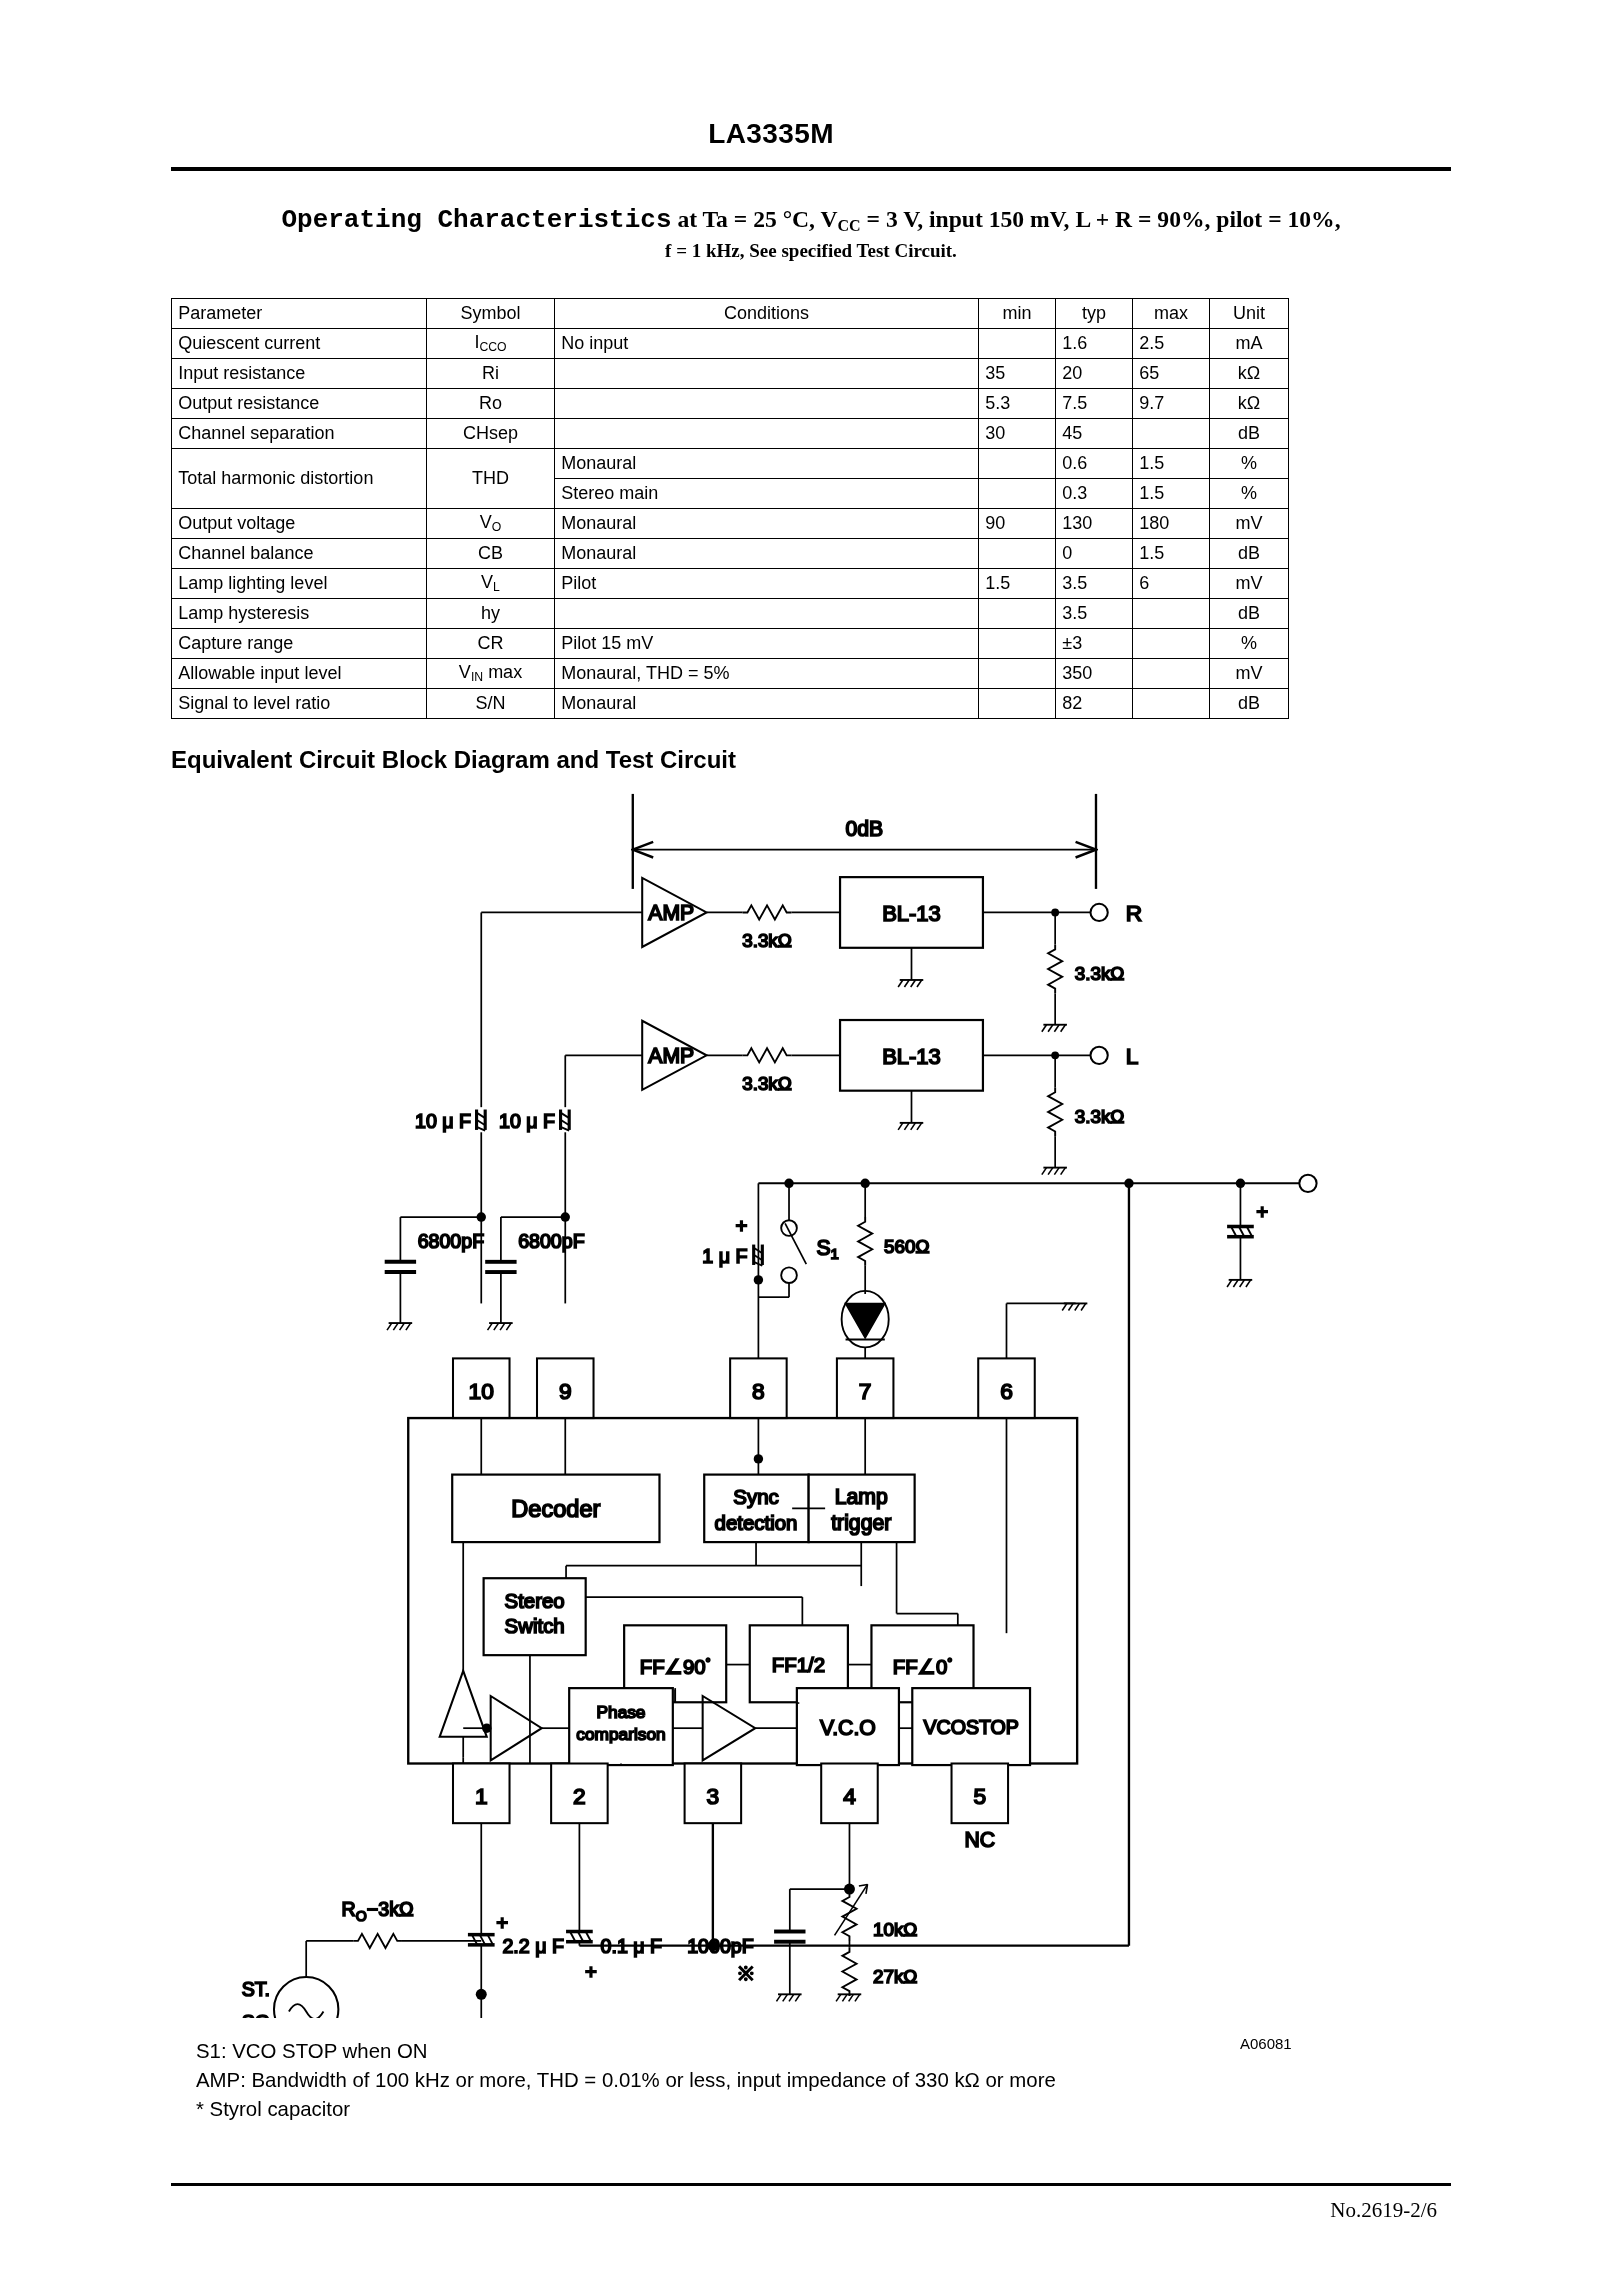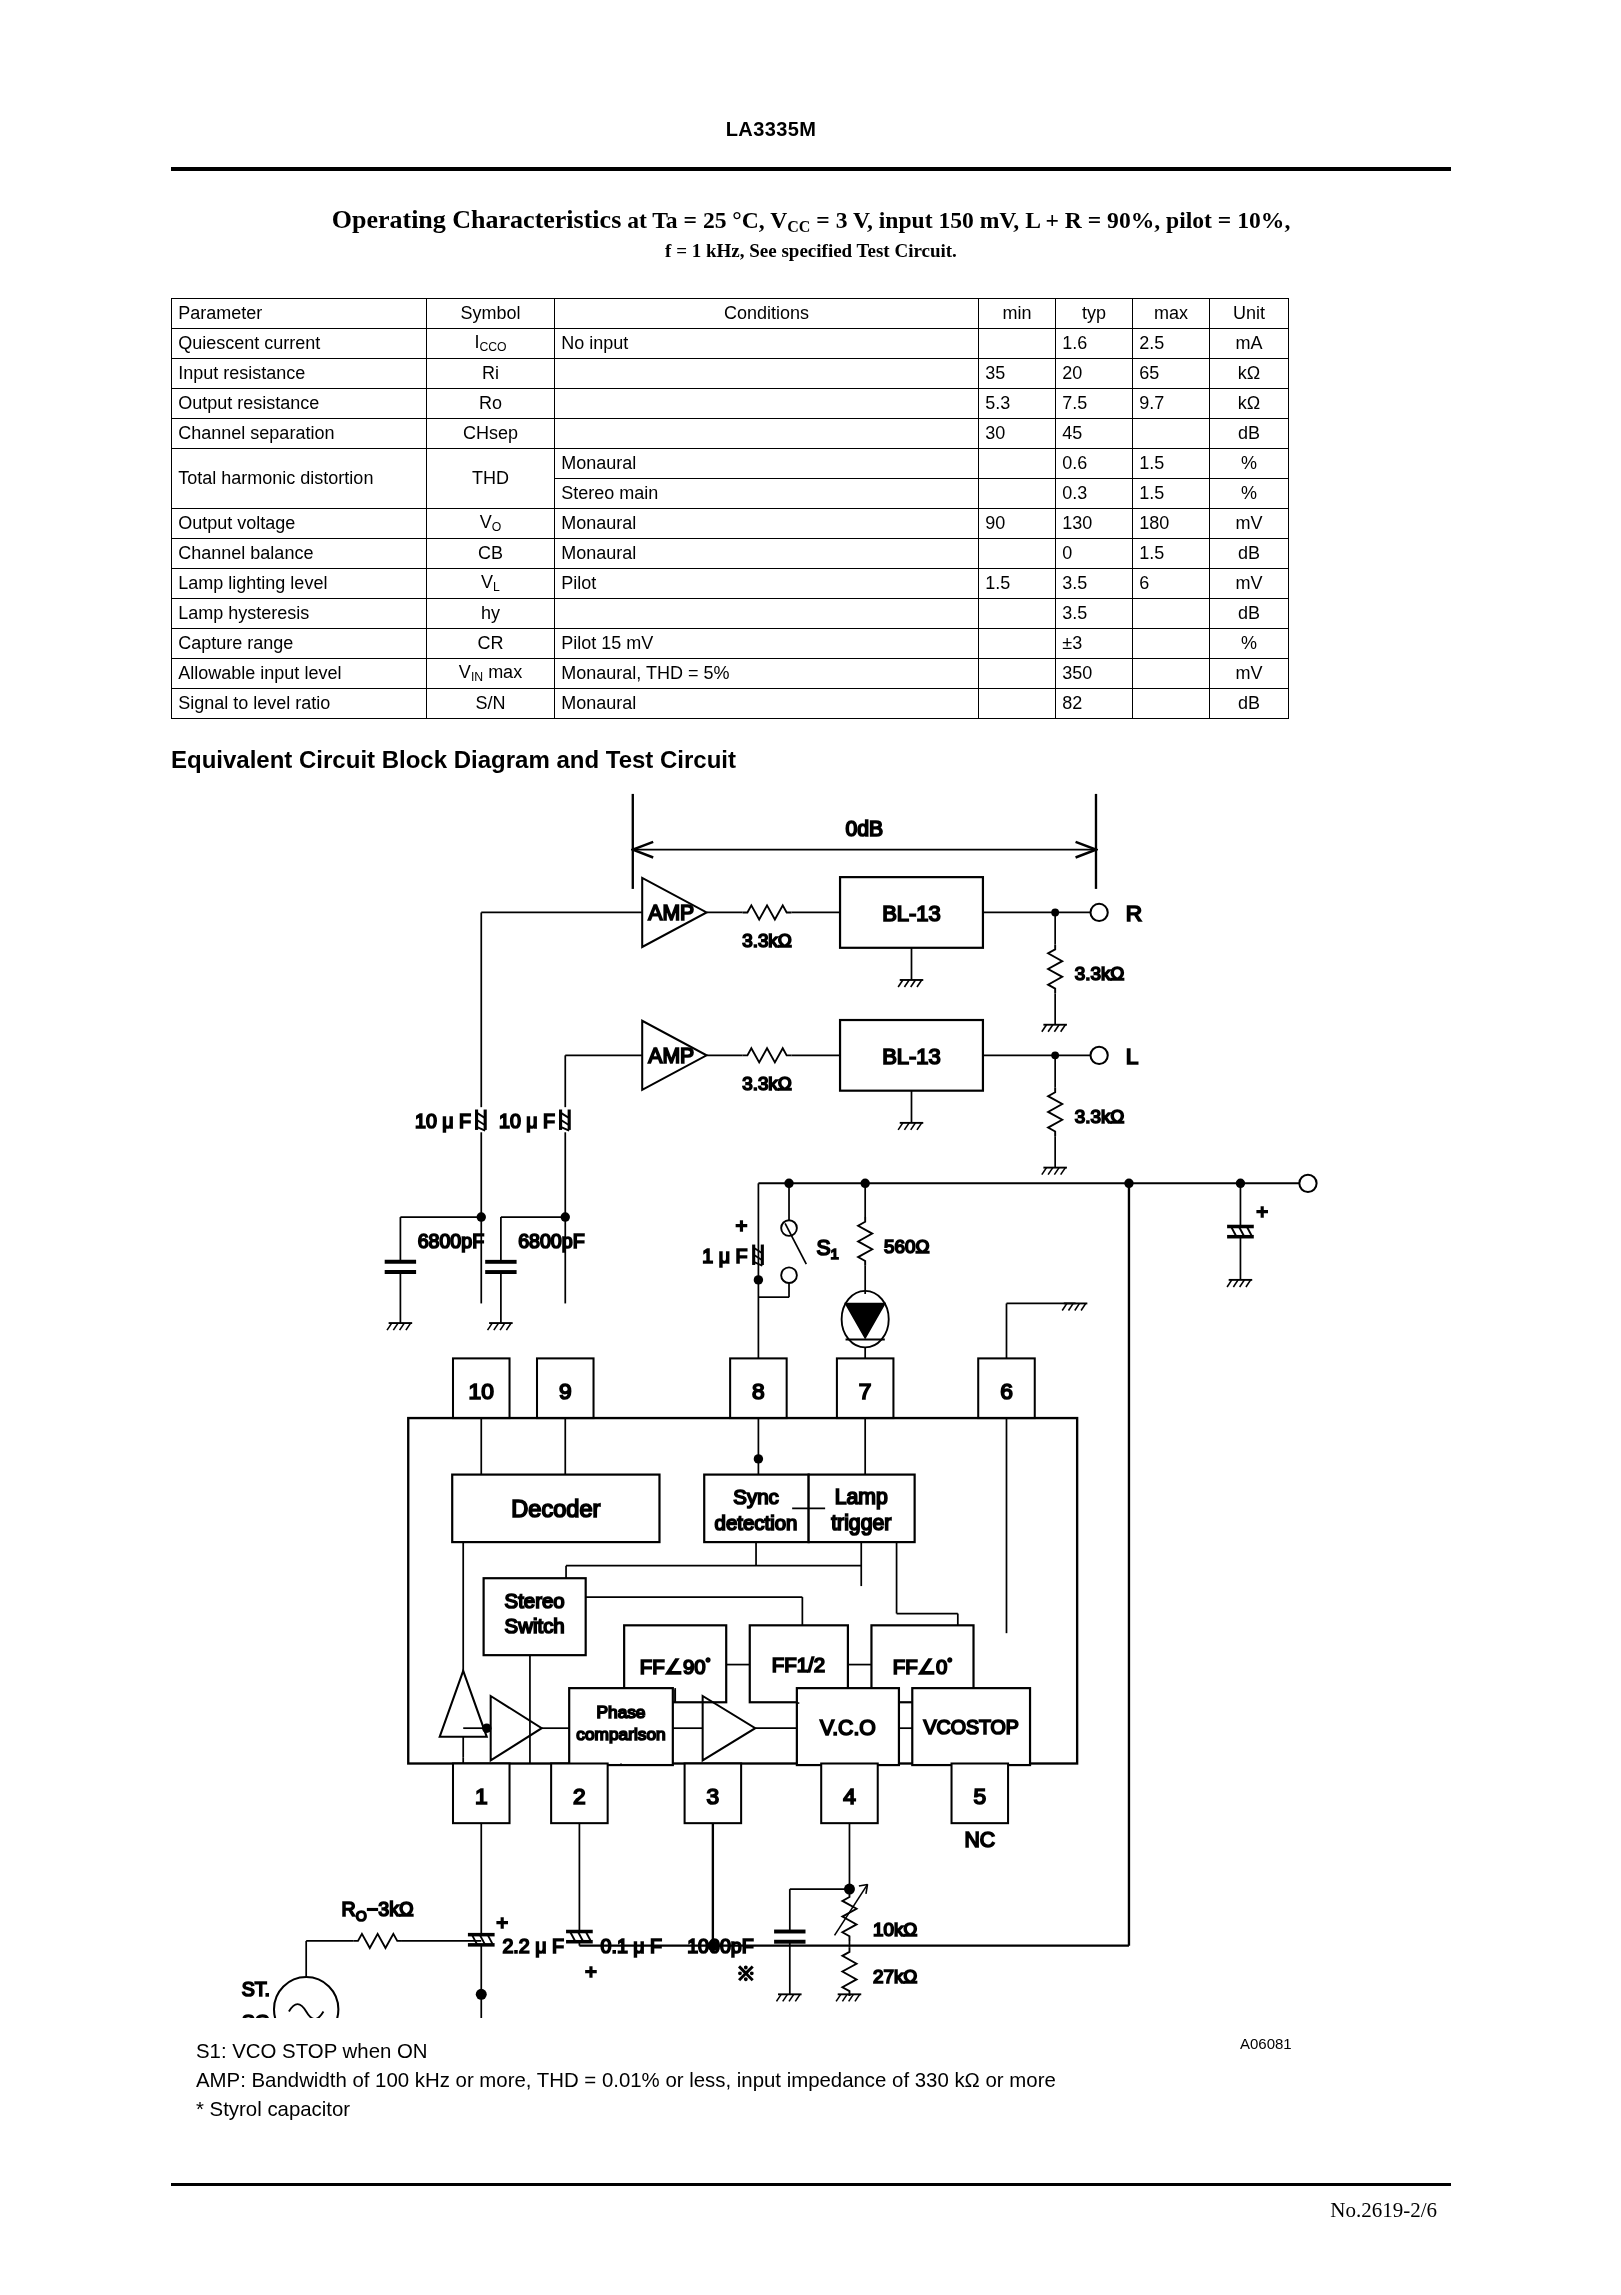--- a/index.html
+++ b/index.html
@@ -7,38 +7,38 @@
     width:1622px;height:2295px;position:relative;
     font-family:"Liberation Sans",sans-serif;
     color:#000;
     -webkit-font-smoothing:none;
   }
   .page{position:absolute;inset:0;}
 
   
   #doc-title{
     position:absolute;left:0;top:118px;width:1542px;text-align:center;
-    font-family:"Liberation Sans",sans-serif;font-weight:bold;font-size:20px;
+    font-family:"Liberation Sans",sans-serif;font-weight:bold;font-size:28px;
     letter-spacing:0.4px;
   }
   #header-rule{position:absolute;left:171px;top:167px;width:1280px;height:3.9px;background:#000;}
   #footer-rule{position:absolute;left:171px;top:2183px;width:1280px;height:3.1px;background:#000;}
   #footer-page{
     position:absolute;right:185px;top:2198px;
     font-family:"Liberation Serif",serif;font-size:21px;
   }
 
   
   #opchar{
     position:absolute;left:171px;top:203px;width:1280px;
     font-family:"Liberation Serif",serif;text-align:center;line-height:1.33;
   }
   #opchar .l1{font-size:23.6px;}
   #opchar .l2{font-size:19px;font-weight:bold;text-align:center;}
-  #opchar b.big{font-family:Liberation Serif, serif;font-weight:bold;font-size:26px;}
+  #opchar b.big{font-family:Liberation Mono, monospace;font-weight:bold;font-size:26px;}
   #opchar .bb{font-weight:bold;}
   sub{font-size:.68em;vertical-align:-0.28em;}
 
   
   #spec-table{
     position:absolute;left:171px;top:298px;
     border-collapse:collapse;font-size:18px;
     font-family:"Liberation Sans",sans-serif;
   }
   #spec-table td,#spec-table th{

